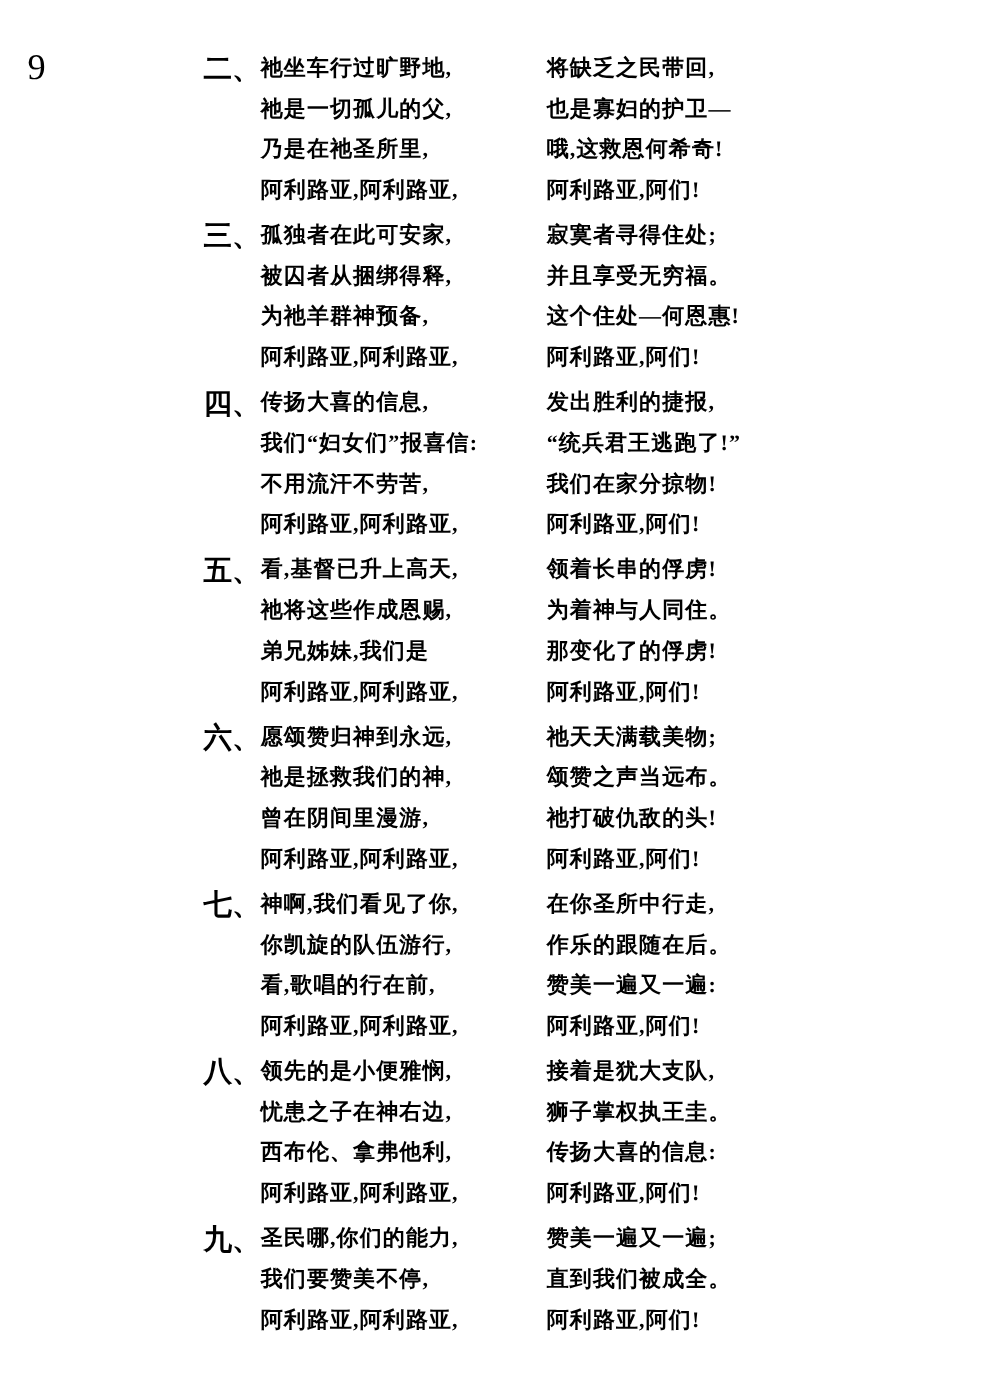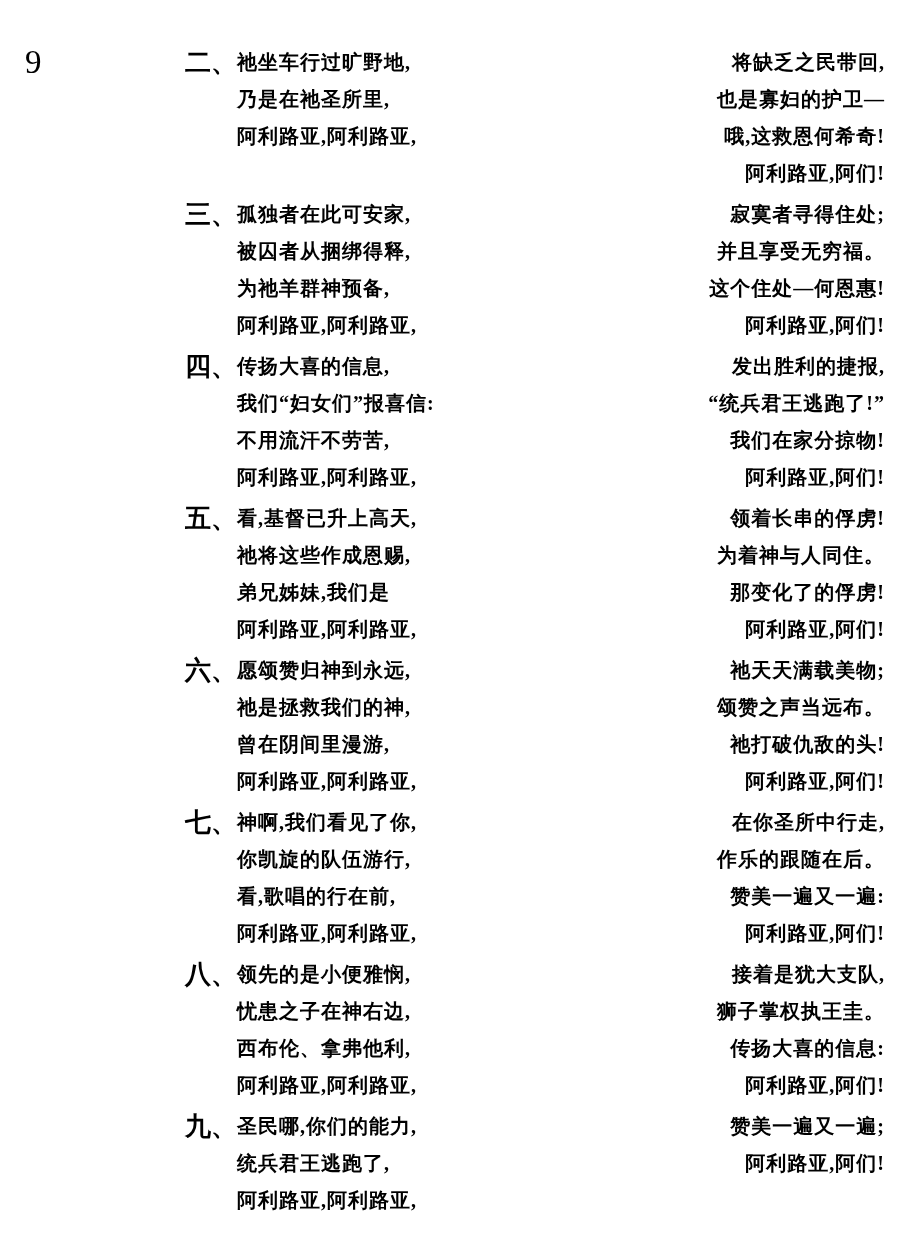--- a/index.html
+++ b/index.html
@@ -53,36 +53,36 @@
     line-height: 37px;
     white-space: nowrap;
     letter-spacing: 1px;
   }
   .col-left {
     width: 260px;
     flex: 0 0 260px;
   }
   .col-right {
     flex: 1 1 auto;
-    text-align: right;
   }
   .verse-line {
     height: 37px;
   }
 </style>
 </head>
 <body>
 
 <div class="page">
   <div class="page-number">9</div>
   <div class="stanzas" id="stanza-list">
       <div class="stanza">
         <div class="stanza-num">二、</div>
         <div class="col col-left">
           <div class="verse-line">祂坐车行过旷野地,</div>
+          <div class="verse-line">祂是一切孤儿的父,</div>
           <div class="verse-line">乃是在祂圣所里,</div>
           <div class="verse-line">阿利路亚,阿利路亚,</div>
         </div>
         <div class="col col-right">
           <div class="verse-line">将缺乏之民带回,</div>
           <div class="verse-line">也是寡妇的护卫—</div>
           <div class="verse-line">哦,这救恩何希奇!</div>
           <div class="verse-line">阿利路亚,阿们!</div>
         </div>
       </div>
@@ -173,22 +173,23 @@
           <div class="verse-line">接着是犹大支队,</div>
           <div class="verse-line">狮子掌权执王圭。</div>
           <div class="verse-line">传扬大喜的信息:</div>
           <div class="verse-line">阿利路亚,阿们!</div>
         </div>
       </div>
       <div class="stanza">
         <div class="stanza-num">九、</div>
         <div class="col col-left">
           <div class="verse-line">圣民哪,你们的能力,</div>
-          <div class="verse-line">统兵君王逃跑了,</div>
+          <div class="verse-line">我们要赞美不停,</div>
           <div class="verse-line">阿利路亚,阿利路亚,</div>
         </div>
         <div class="col col-right">
           <div class="verse-line">赞美一遍又一遍;</div>
+          <div class="verse-line">直到我们被成全。</div>
           <div class="verse-line">阿利路亚,阿们!</div>
         </div>
       </div>
     </div>
 </div>
 
 </body></html>

